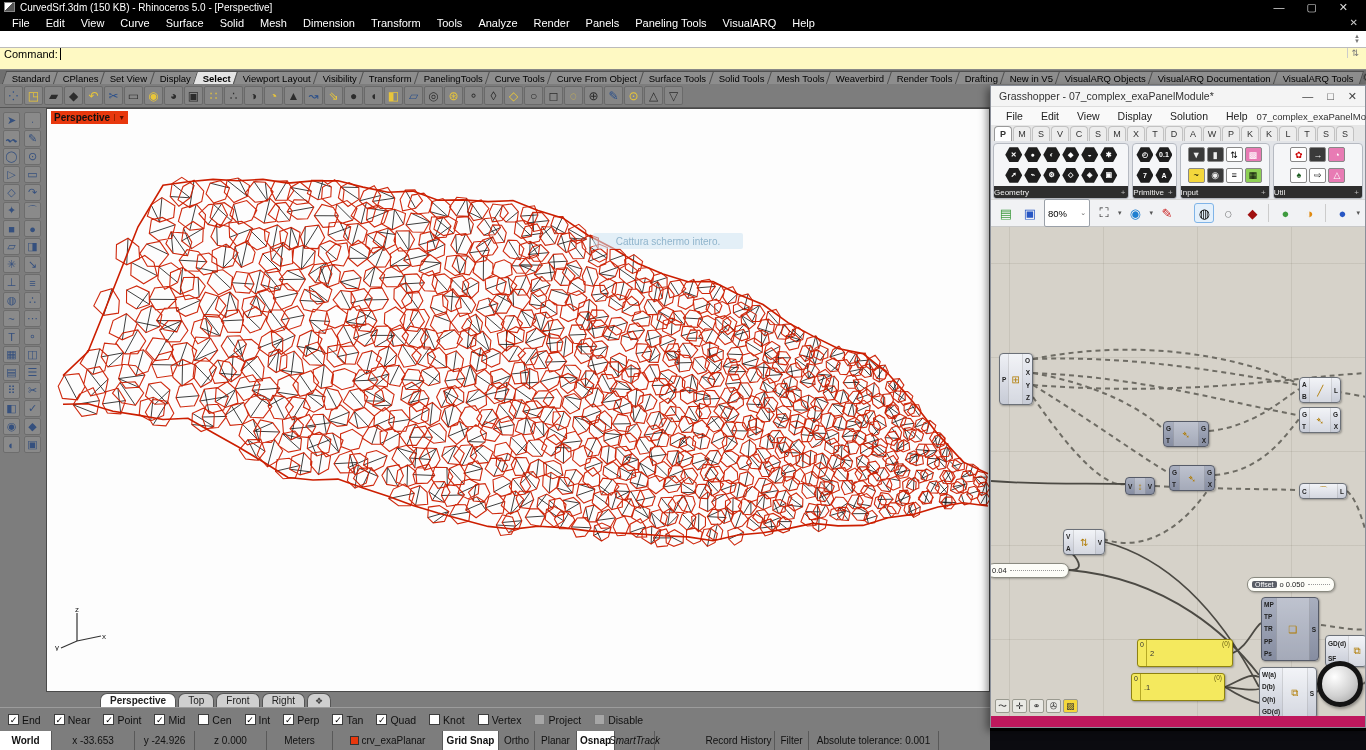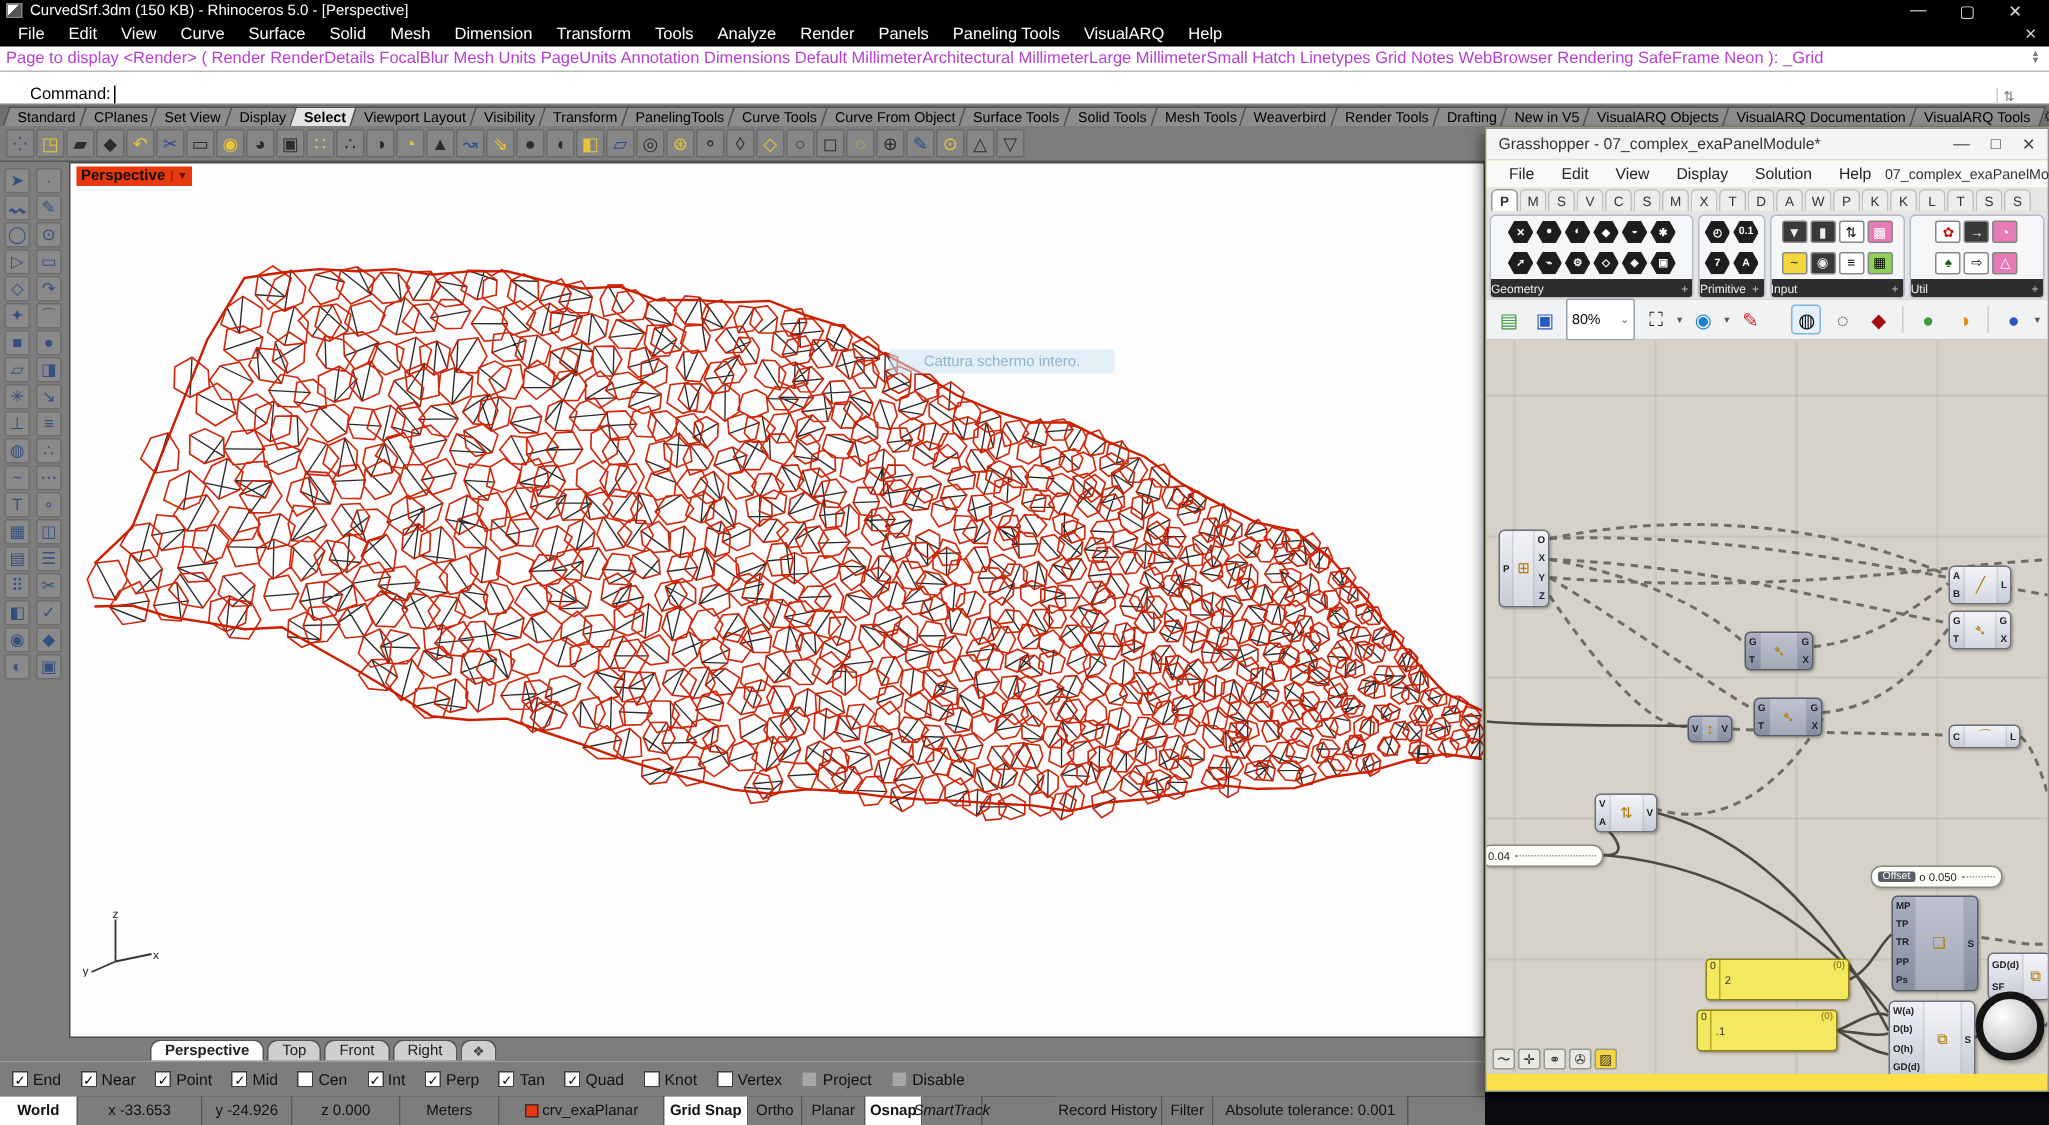--- a/index.html
+++ b/index.html
@@ -8,21 +8,21 @@
 
   
   .titlebar{height:14px;background:#000;color:#fff;display:flex;align-items:center;font-size:10px;padding:0 4px}
   .titlebar .tlogo{width:11px;height:10px;background:linear-gradient(135deg,#fff 45%,#555 46%);margin-right:5px;border:1px solid #888}
   .titlebar .wctrls{margin-left:auto;display:flex;gap:22px;padding-right:14px;color:#ddd;font-size:11px}
   .menubar{height:17px;background:#000;color:#fff;display:flex;align-items:center;font-size:11px;padding-left:4px}
   .menubar .mitem{padding:0 8px;cursor:default}
   .menubar .mchild{margin-left:auto;padding-right:8px;color:#ccc;font-size:10px}
   .cmdhist{height:17px;background:#fff;border-bottom:1px solid #bbb;color:#b63fd0;font-size:11px;display:flex;align-items:center;padding:0 4px;white-space:nowrap;overflow:hidden}
   .cmdhist .scrollers{margin-left:auto;display:flex;flex-direction:column;color:#777;font-size:6px;line-height:5px;padding-right:2px}
-  .cmdline{height:22px;background:#ffffff;border-bottom:1px solid #888;font-size:11px;display:flex;align-items:flex-end;padding:0 20px;color:#000}
+  .cmdline{height:22px;background:#fef9c3;border-bottom:1px solid #888;font-size:11px;display:flex;align-items:flex-start;padding:0 4px;color:#000}
   .caret{display:inline-block;width:1px;height:12px;background:#000;margin-left:2px}
   .cmdline .spin{margin-left:auto;color:#777;font-size:9px;border-left:1px solid #ccc;padding:0 3px}
   .tabsrow{height:14px;background:#6f6f6f;display:flex;align-items:flex-end;font-size:10px;padding-left:4px;overflow:hidden}
   .ttab{padding:0 7px;height:13px;display:flex;align-items:center;color:#000;background:#8d8d8d;border:1px solid #4f4f4f;border-bottom:none;transform:skewX(-18deg);margin-right:-4px;white-space:nowrap}
   .ttab>span{transform:skewX(18deg);font-size:9.5px}
   .ttab.active{background:#e4e4e4;font-weight:bold}
   .tabsrow .gear{margin-left:auto;transform:none;color:#333;font-size:11px;padding:0 4px}
   .iconbar{height:24px;background:#7d7d7d;border-bottom:1px solid #565656;display:flex;align-items:center;padding-left:4px;gap:1px}
   .tbicon{width:19px;height:19px;display:flex;align-items:center;justify-content:center;font-size:12px;color:#2c2c2c;background:#868686;border:1px solid #6a6a6a;border-radius:2px}
   .tbicon.y{color:#e8c53a}.tbicon.b{color:#274d8a}
@@ -49,21 +49,21 @@
   .cb.dis{background:#a6a6a6;border-color:#7a7a7a;color:transparent}
 
   .statusbar{height:19px;display:flex;font-size:10px;color:#111;background:linear-gradient(to right,#7d7d7d 0,#7d7d7d 990px,#0b0b10 990px);align-items:stretch}
   .sseg{display:flex;align-items:center;justify-content:center;border-right:1px solid #595959;background:#7d7d7d;white-space:nowrap;padding:0 4px}
   .sseg.active{background:#fff;font-weight:bold}
   .sseg .swatch{width:9px;height:9px;margin-right:3px;border:1px solid #333}
   .sseg.flat{justify-content:center}
   .sfill{flex:1;background:transparent;border:none}
 
   
-  #gh{position:absolute;left:990px;top:85px;width:376px;height:643px;background:#fde047;border:1px solid #8a8f99;box-shadow:-3px 3px 8px rgba(0,0,0,.45);display:flex;flex-direction:column;z-index:20}
+  #gh{position:absolute;left:990px;top:85px;width:376px;height:643px;background:#be185d;border:1px solid #8a8f99;box-shadow:-3px 3px 8px rgba(0,0,0,.45);display:flex;flex-direction:column;z-index:20}
   .ghtitle{height:21px;background:#f4f4f4;display:flex;align-items:center;font-size:10.5px;color:#333;padding:0 8px;border-bottom:1px solid #ddd}
   .ghtitle .ghctrls{margin-left:auto;display:flex;gap:14px;color:#444;font-size:11px}
   .ghmenu{height:18px;background:#f9f9f9;display:flex;align-items:center;font-size:10.5px;color:#222;padding:0 6px}
   .ghmenu .mitem{padding:0 9px}
   .ghmenu .doc{margin-left:auto;font-size:9.5px;color:#333;padding-right:4px}
   .ghtabs{height:16px;background:#e6e6e6;display:flex;align-items:flex-end;padding-left:3px;font-size:9px;color:#333}
   .gtab{width:18px;height:15px;display:flex;align-items:center;justify-content:center;border:1px solid #c2c2c2;border-bottom:none;border-radius:4px 4px 0 0;margin-right:1px;background:#ededed}
   .gtab.active{background:#fff;border-color:#999;font-weight:bold}
   .ghpalette{height:58px;background:#e2e4e8;display:flex;gap:3px;padding:2px 2px 0 2px}
   .pgroup{background:#f5f6f8;border:1px solid #b6bac2;border-radius:4px 4px 3px 3px;display:flex;flex-direction:column;overflow:hidden}
@@ -139,21 +139,20 @@
         <span class="mitem">Render</span>
         <span class="mitem">Panels</span>
         <span class="mitem">Paneling Tools</span>
         <span class="mitem">VisualARQ</span>
         <span class="mitem">Help</span>
       </span>
     <span class="mchild">✕</span>
   </div>
 
   <div class="cmdhist">
-    <span>Page to display &lt;Render&gt; ( Render RenderDetails FocalBlur Mesh Units PageUnits Annotation Dimensions Default MillimeterArchitectural MillimeterLarge MillimeterSmall Hatch Linetypes Grid Notes WebBrowser Rendering SafeFrame Neon ): _Grid</span>
     <span class="scrollers">
         <span>▲</span>
         <span>▼</span>
       </span>
   </div>
 
   <div class="cmdline">
     <span>Command:</span>
     <span class="caret"></span>
     <span class="spin">⇅</span>

